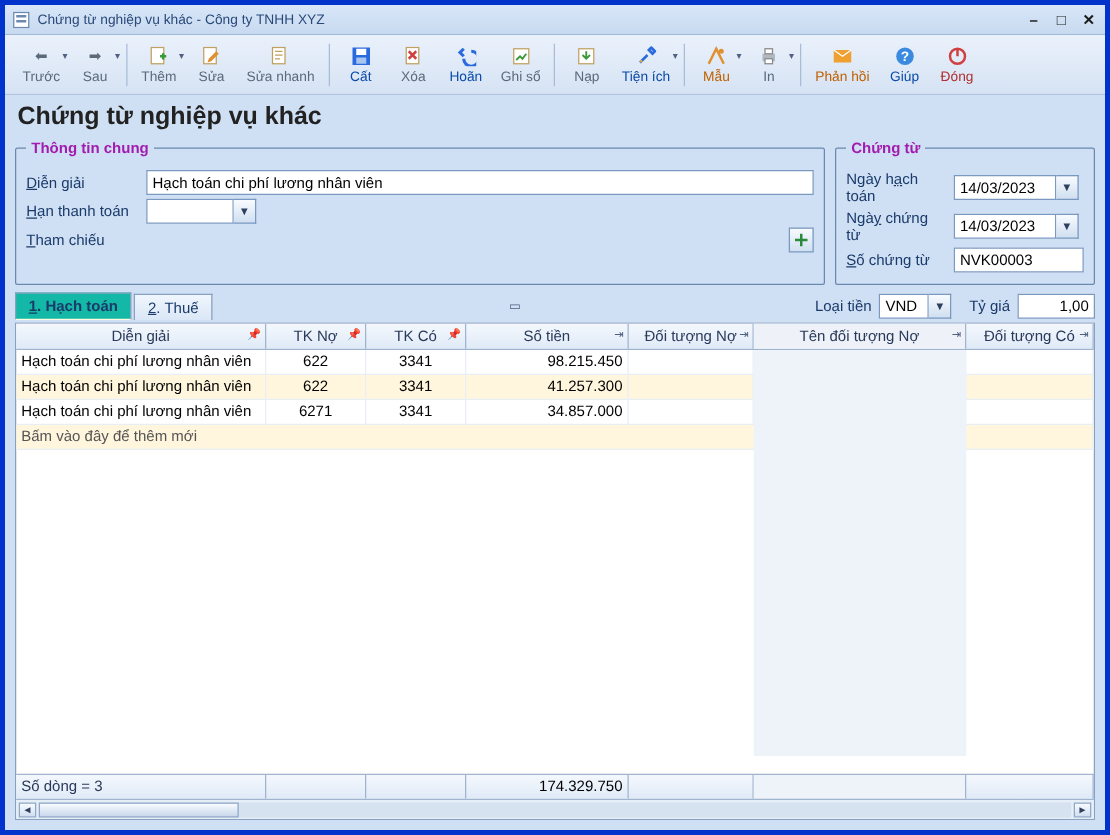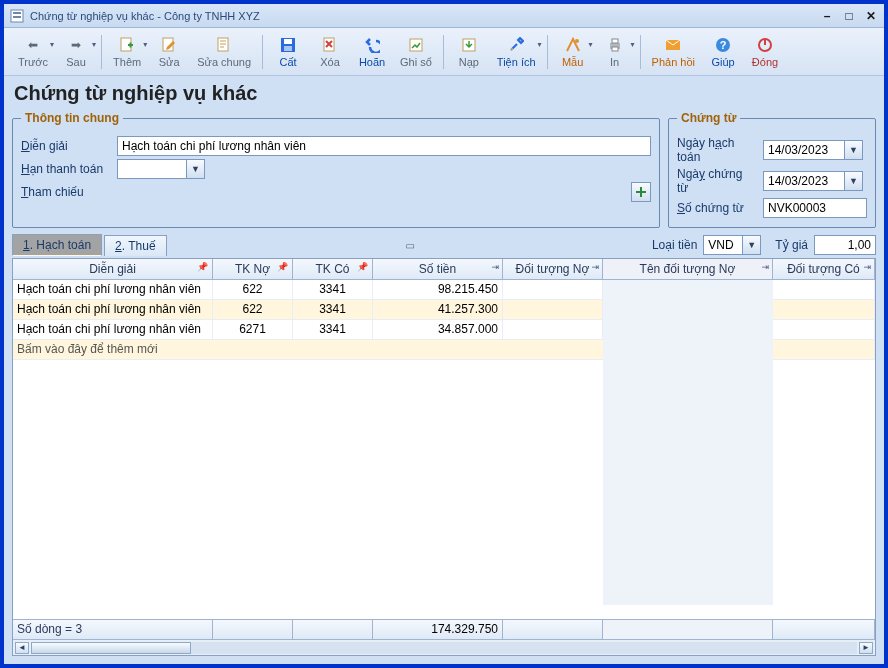--- a/index.html
+++ b/index.html
@@ -20,21 +20,21 @@
 .tbtn.red .tlabel { color: #b03030; text-align: center; }
 .tbtn.orange .tlabel { color: #c06000; }
 .dd-arrow { font-size: 8px; margin-left:2px; color:#506080; position:absolute; right:0; top:8px; }
 .tsep { width: 1px; height: 34px; background: #a8bcd8; margin: 0 3px; }
 
 .content { flex: 1; background: #cfe0f4; padding: 4px 8px 8px 8px; display:flex; flex-direction:column; overflow:hidden; }
 .page-title { font-size: 20px; font-weight: bold; color: #222; margin: 2px 0 6px 2px; }
 
 .fieldsets-row { display: flex; gap: 8px; }
 fieldset { border: 1px solid #6a88b0; border-radius: 2px; padding: 8px 8px 6px 8px; background: #cfe0f4; }
-fieldset legend { color: #a16207; font-weight: bold; padding: 0 4px; font-size:12px; }
+fieldset legend { color: #a21caf; font-weight: bold; padding: 0 4px; font-size:12px; }
 .fs-general { flex: 1; }
 .fs-voucher { width: 188px; }
 
 .form-row { display: flex; align-items: center; margin: 3px 0; gap: 6px; }
 .form-label { width: 90px; color: #1a3a6a; }
 .form-label .ul { text-decoration: underline; }
 input.tx { border: 1px solid #7a98c0; background: #fff; height: 20px; padding: 1px 4px; font-family: inherit; font-size: 12px; }
 .tx.full { flex: 1; }
 .tx.date { width: 82px; }
 .dropdown-btn { width: 18px; height: 20px; border: 1px solid #7a98c0; border-left: none; background: linear-gradient(#f8fbff,#d0dff0); display:flex; align-items:center; justify-content:center; cursor:pointer; color:#304060; font-size:9px; }
@@ -43,21 +43,21 @@
 
 .midbar { display:flex; align-items:center; margin: 6px 0 2px 0; gap:6px; }
 .collapse-center { flex:1; text-align:center; color:#506080; font-size:10px; }
 .midlabel { color:#1a3a6a; margin-left:auto; }
 .cur-combo { display:flex; }
 .cur-combo input { width:40px; }
 .rate-input { width:62px; text-align:right; }
 
 .tabs-row { display:flex; align-items:flex-end; }
 .tab { border:1px solid #8aa0c0; border-bottom:none; background:linear-gradient(#f0f6fd,#dae7f6); padding:3px 10px; margin-right:2px; cursor:pointer; color:#1a3a6a; }
-.tab.active { background:#a3a3a3; font-weight:normal; border-bottom:1px solid #fffbe0; position:relative; z-index:2; }
+.tab.active { background:#14b8a6; font-weight:bold; border-bottom:1px solid #fffbe0; position:relative; z-index:2; }
 .tab .ul { text-decoration: underline; }
 
 .grid-wrap { flex:1; display:flex; flex-direction:column; border:1px solid #8aa0c0; background:#fff; min-height:0; }
 .grid-header { display:flex; background:linear-gradient(#f4f8fd,#dfeaf7); border-bottom:1px solid #a0b4d0; }
 .gh { border-right:1px solid #a0b4d0; padding:3px 4px; display:flex; align-items:center; justify-content:center; position:relative; color:#2a3a5a; font-size:12px; }
 .gh .pin { position:absolute; right:3px; top:3px; font-size:9px; color:#506080; }
 .col-dg { width:200px; }
 .col-tkn { width:80px; text-align:center; }
 .col-tkc { width:80px; text-align:center; }
 .col-st { width:130px; text-align:right; }
@@ -136,21 +136,21 @@
         </span>
         <span class="tlabel">Sửa</span>
       </div>
     <div class="tbtn">
         <span class="ticon">
           <svg width="16" height="16">
             <rect x="2" y="1" width="10" height="13" fill="#fff" stroke="#c0a060"></rect>
             <path d="M4 4h6M4 7h6M4 10h4" stroke="#c0a060"></path>
           </svg>
         </span>
-        <span class="tlabel">Sửa chung</span>
+        <span class="tlabel">Sửa nhanh</span>
       </div>
     <div class="tsep"></div>
     <div class="tbtn blue">
         <span class="ticon">
           <svg width="16" height="16">
             <rect x="1" y="1" width="14" height="14" fill="#2a6adf"></rect>
             <rect x="4" y="2" width="8" height="5" fill="#fff"></rect>
             <rect x="4" y="9" width="8" height="5" fill="#a8c4f0"></rect>
           </svg>
         </span>

